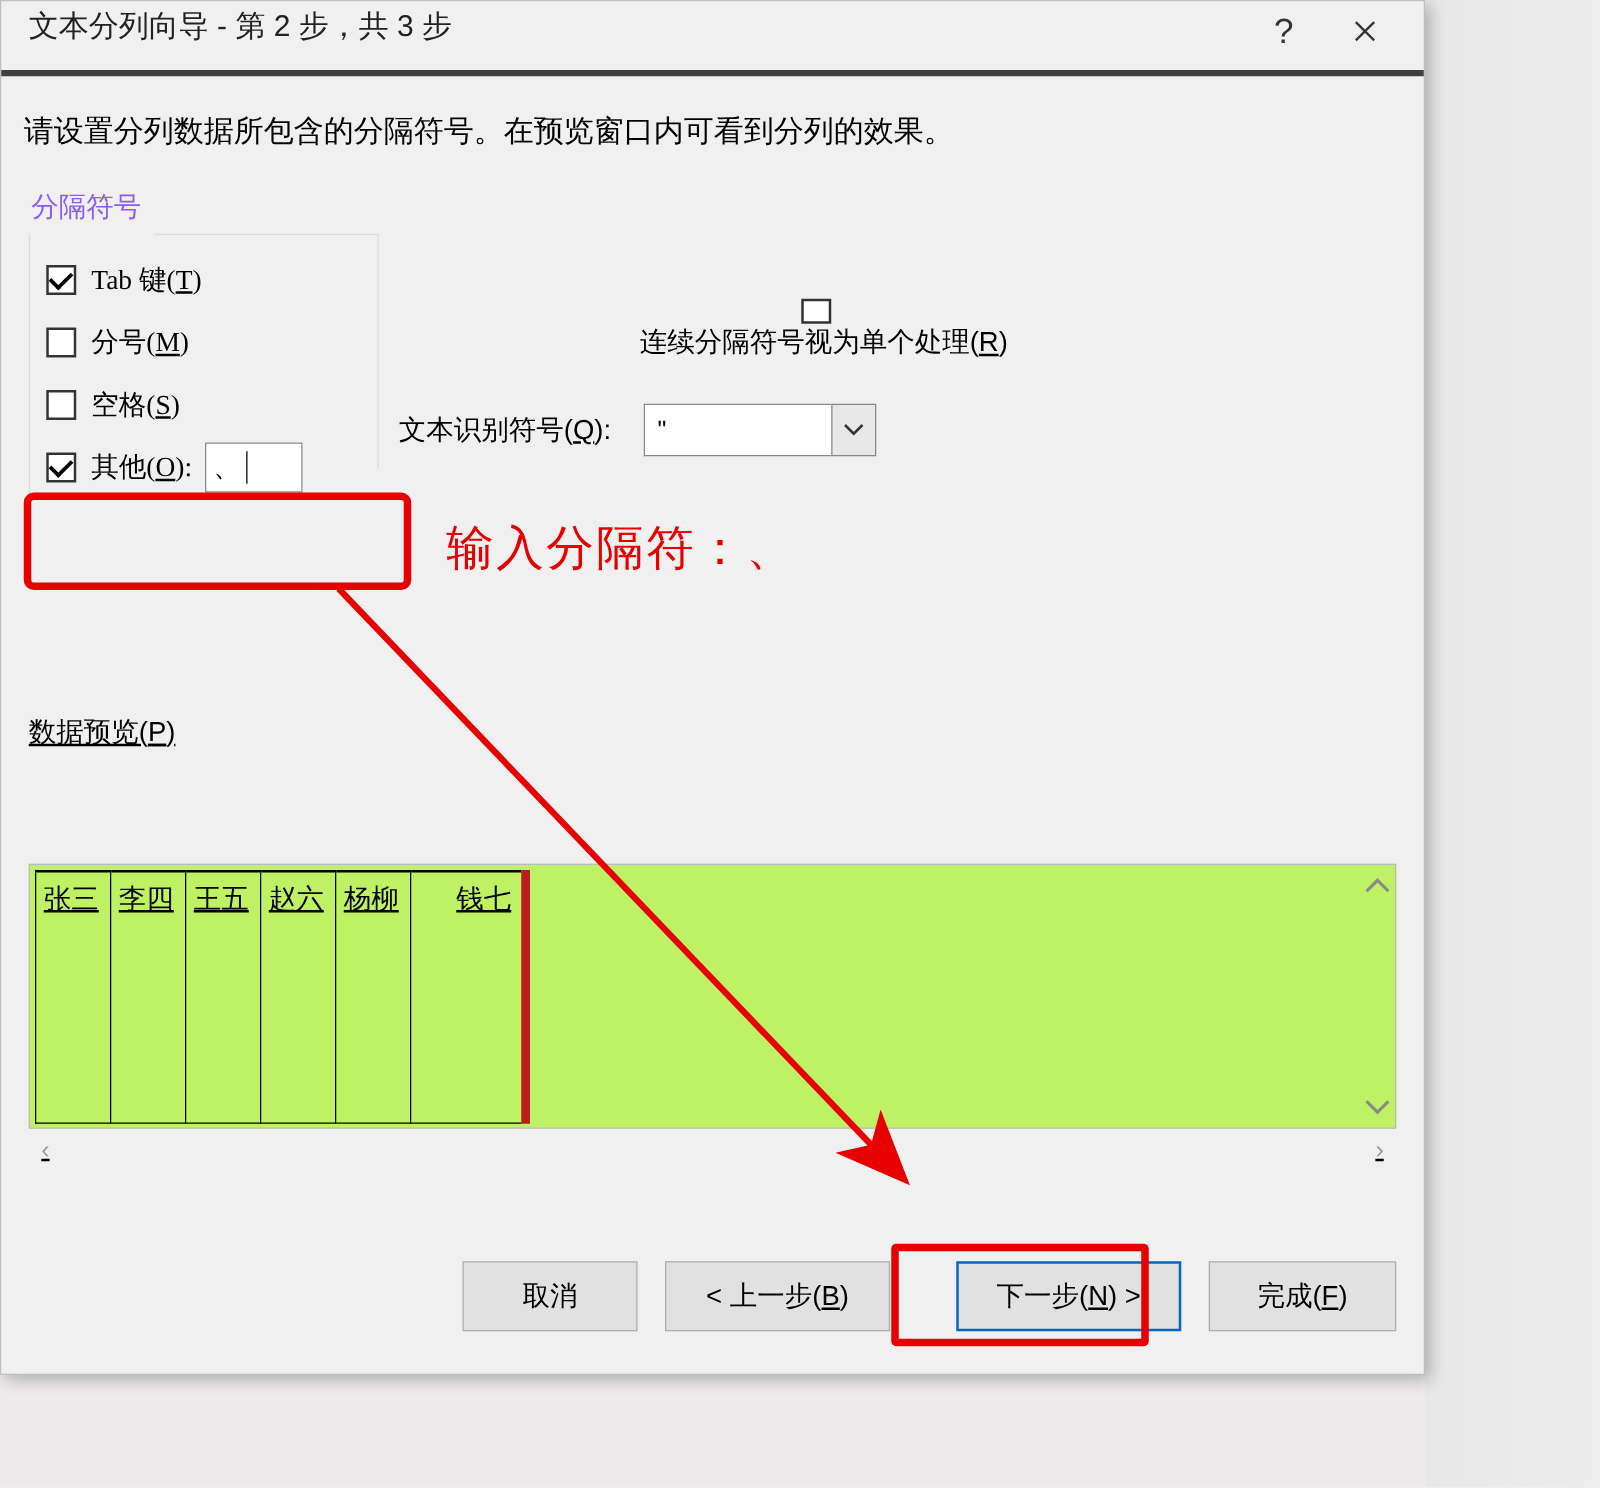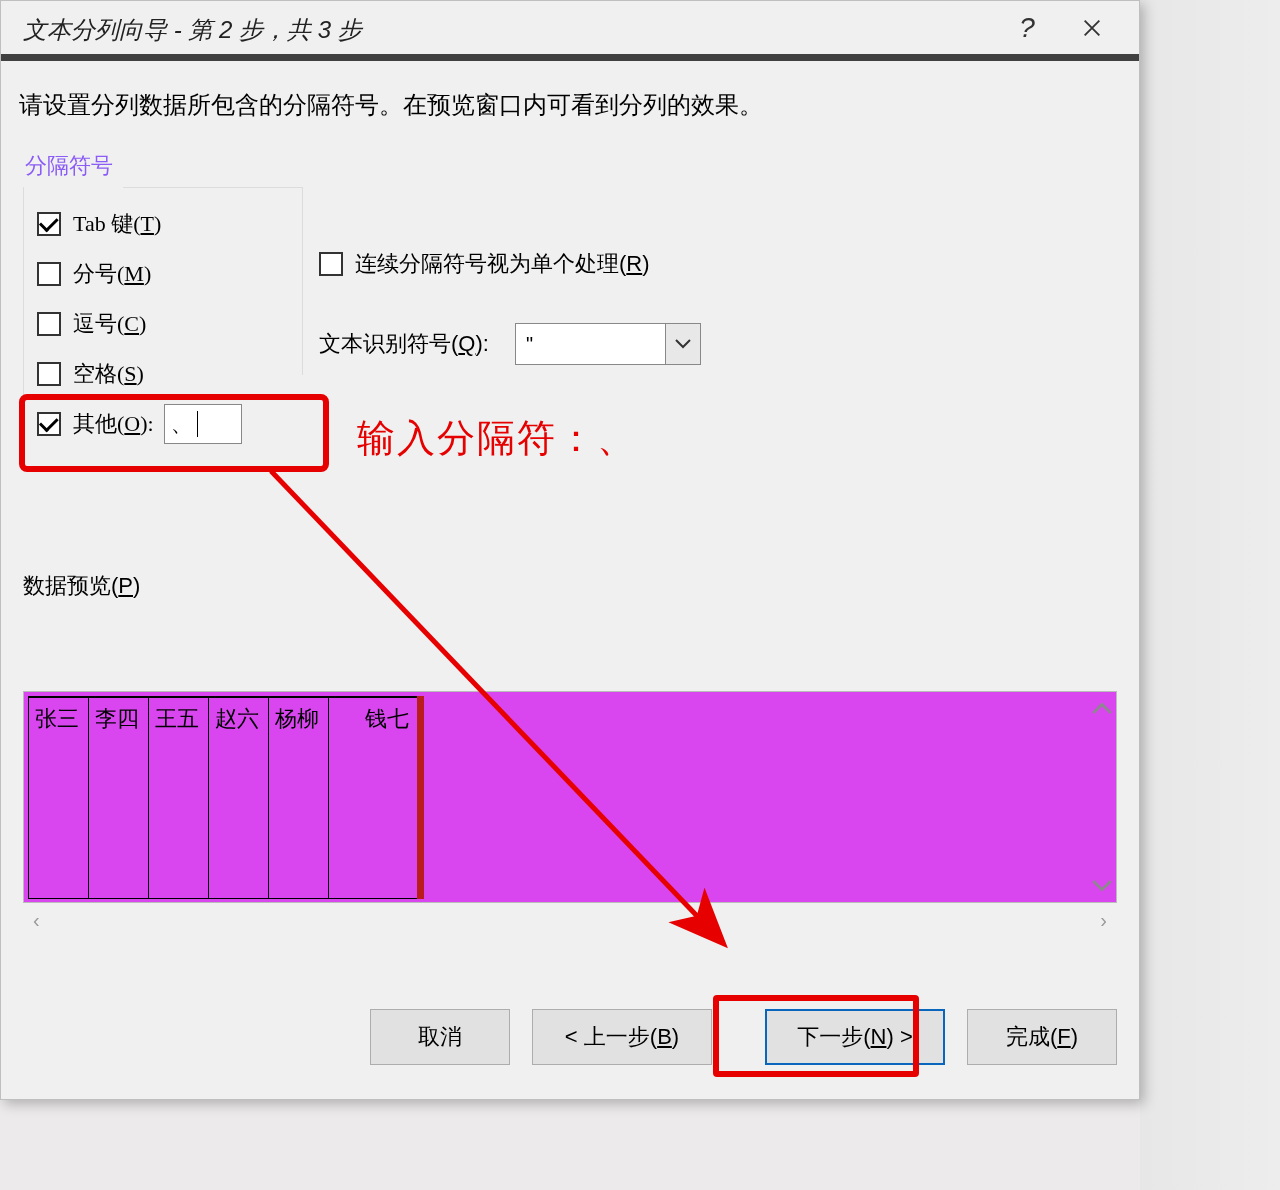--- a/index.html
+++ b/index.html
@@ -18,26 +18,24 @@
     left: 0; top: 0;
     width: 1140px;
     height: 1100px;
     background: #f0f0f0;
     border: 1px solid #bfbfbf;
     box-shadow: 4px 4px 12px rgba(0,0,0,0.25);
   }
   .titlebar {
     height: 60px;
     display: flex;
-    align-items: center;
     padding: 0 12px 0 22px;
     font-size: 24px;
     color: #222;
-    border-bottom: 7px solid #404040;
-    font-style: italic;
+    border-bottom: 5px solid #404040;
   }
   .titlebar .title-text { flex: 1; margin-top:4px;}
   .titlebar .help-btn {
     width: 60px; height: 48px;
     display:flex; align-items:center; justify-content:center;
     font-size: 28px; color:#333;
   }
   .titlebar .close-btn {
     width: 70px; height: 48px;
     display:flex; align-items:center; justify-content:center;
@@ -138,20 +136,21 @@
 
   .right-opts {
     position:absolute;
     left: 318px; top: 238px;
     width: 680px;
   }
   .consecutive-row {
     display:flex; align-items:center;
     font-size:22px;
     height:50px;
+    flex-direction:column;
   }
   .qualifier-row {
     display:flex; align-items:center;
     font-size:22px;
     margin-top: 34px;
   }
   .combo {
     display:flex;
     margin-left: 26px;
     height: 42px;
@@ -178,26 +177,27 @@
     font-size: 38px;
     color: #e60000;
     letter-spacing: 2px;
     z-index:5;
   }
 
   .preview-group {
     position:absolute;
     left: 22px; top: 570px;
     right: 22px;
+    text-decoration: underline;
   }
   .preview-label { font-size:22px; }
   .preview-area {
     margin-top: 90px;
     border: 1px solid #bbb;
-    background:#d946ef;
+    background:#bef264;
     height: 212px;
     position:relative;
     overflow:hidden;
   }
   .preview-table {
     border-collapse: collapse;
     margin: 4px 0 0 4px;
     height: 203px;
   }
   .preview-table td {
@@ -306,26 +306,20 @@
         <div class="chk-row">
           <span class="chk checked"></span>
           <span>
             <span>Tab 键(</span><span class="mn">T</span><span>)</span>
           </span>
         </div>
         <div class="chk-row">
           <span class="chk"></span>
           <span>
             <span>分号(</span><span class="mn">M</span><span>)</span>
-          </span>
-        </div>
-        <div class="chk-row">
-          <span class="chk"></span>
-          <span>
-            <span>逗号(</span><span class="mn">C</span><span>)</span>
           </span>
         </div>
         <div class="chk-row">
           <span class="chk"></span>
           <span>
             <span>空格(</span><span class="mn">S</span><span>)</span>
           </span>
         </div>
         <div class="chk-row other-row">
           <span class="chk checked"></span>

